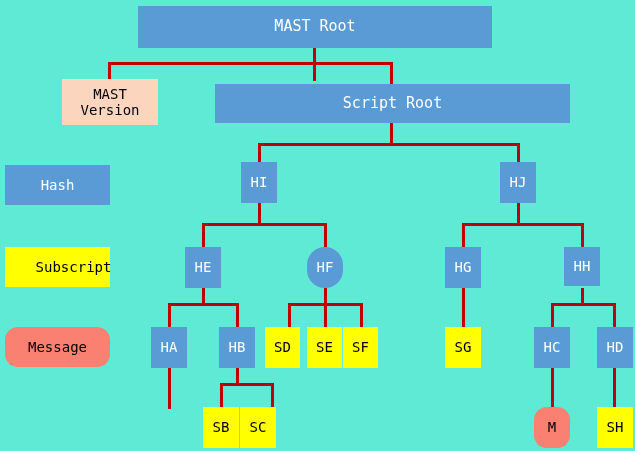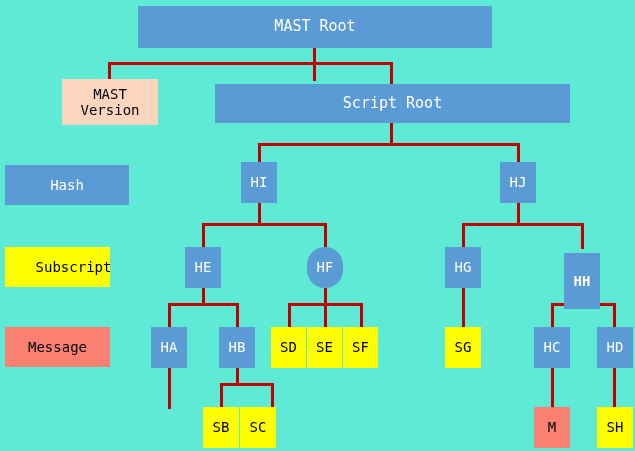--- a/index.html
+++ b/index.html
@@ -30,20 +30,21 @@
     background: #5B9BD5;
     color: #FFFFFF;
   }
   .subscript {
     background: #FFFF00;
     color: #000000;
   }
   .message {
     background: #FA8072;
     color: #000000;
+    border-radius: 13px;
   }
   .version {
     background: #FBD5BD;
     color: #000000;
   }
   .lbl-lg { font-size: 15px; }
   .lbl-md { font-size: 14px; }
   .lbl-sm { font-size: 14px; }
   .edge {
     position: absolute;
@@ -120,37 +121,37 @@
 Version</div>
 
   <div class="node hash lbl-lg" style="left:215px; top:84px; width:355px; height:39px;">Script Root</div>
 
   <div class="node hash lbl-sm" style="left:500px; top:162px; width:36px; height:41px;">HJ</div>
   <div class="node hash lbl-sm" style="left:241px; top:162px; width:36px; height:41px;">HI</div>
 
   <div class="node hash lbl-sm" style="left:185px; top:247px; width:36px; height:41px;">HE</div>
   <div class="node hash lbl-sm" style="left:307px; top:247px; width:36px; height:41px;border-radius:18px;">HF</div>
   <div class="node hash lbl-sm" style="left:445px; top:247px; width:36px; height:41px;">HG</div>
-  <div class="node hash lbl-sm" style="left:564px; top:253px; width:36px; height:56px;font-weight:bold;">HH</div>
+  <div class="node hash lbl-sm" style="left:564px; top:247px; width:36px; height:39px;">HH</div>
 
   <div class="node hash lbl-sm" style="left:151px; top:327px; width:36px; height:41px;">HA</div>
   <div class="node hash lbl-sm" style="left:219px; top:327px; width:36px; height:41px;">HB</div>
 
-  <div class="node subscript lbl-sm" style="left:271px; top:327px; width:35px; height:41px;">SD</div>
+  <div class="node subscript lbl-sm" style="left:265px; top:327px; width:35px; height:41px;">SD</div>
   <div class="node subscript lbl-sm" style="left:307px; top:327px; width:35px; height:41px;">SE</div>
   <div class="node subscript lbl-sm" style="left:343px; top:327px; width:35px; height:41px;">SF</div>
 
   <div class="node subscript lbl-sm" style="left:445px; top:327px; width:36px; height:41px;">SG</div>
 
   <div class="node hash lbl-sm" style="left:534px; top:327px; width:36px; height:41px;">HC</div>
   <div class="node hash lbl-sm" style="left:597px; top:327px; width:36px; height:41px;">HD</div>
 
   <div class="node subscript lbl-sm" style="left:203px; top:407px; width:36px; height:41px;">SB</div>
   <div class="node subscript lbl-sm" style="left:240px; top:407px; width:36px; height:41px;">SC</div>
 
   <div class="node message lbl-sm" style="left:534px; top:407px; width:36px; height:41px;">M</div>
   <div class="node subscript lbl-sm" style="left:597px; top:407px; width:36px; height:41px;">SH</div>
 
-  <div class="legend-box hash" style="left:5px; top:165px; width:124px; height:40px;">Hash</div>
+  <div class="legend-box hash" style="left:5px; top:165px; width:105px; height:40px;">Hash</div>
   <div class="legend-box subscript" style="left:5px; top:247px; width:105px; height:40px;padding-left:32px;">Subscript</div>
   <div class="legend-box message" style="left:5px; top:327px; width:105px; height:40px;">Message</div>
 
 </div>
 
 </body></html>

